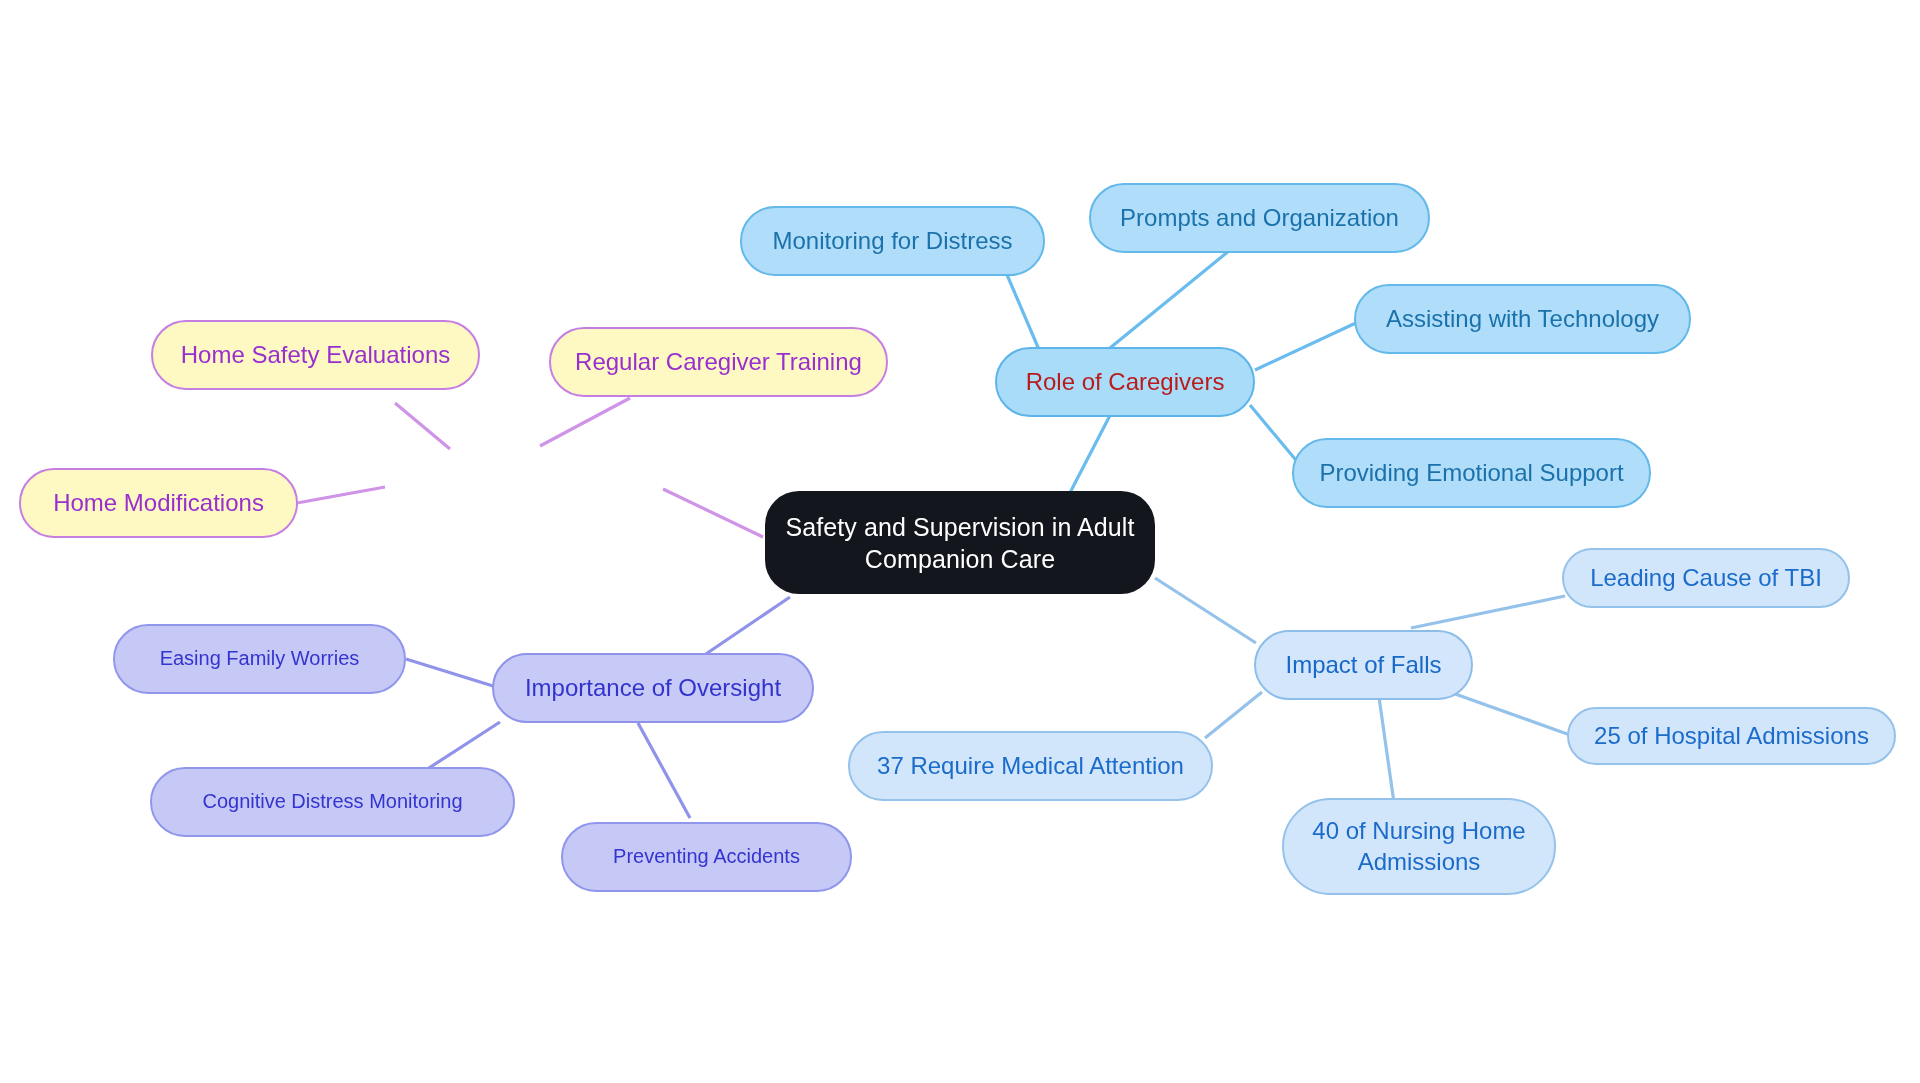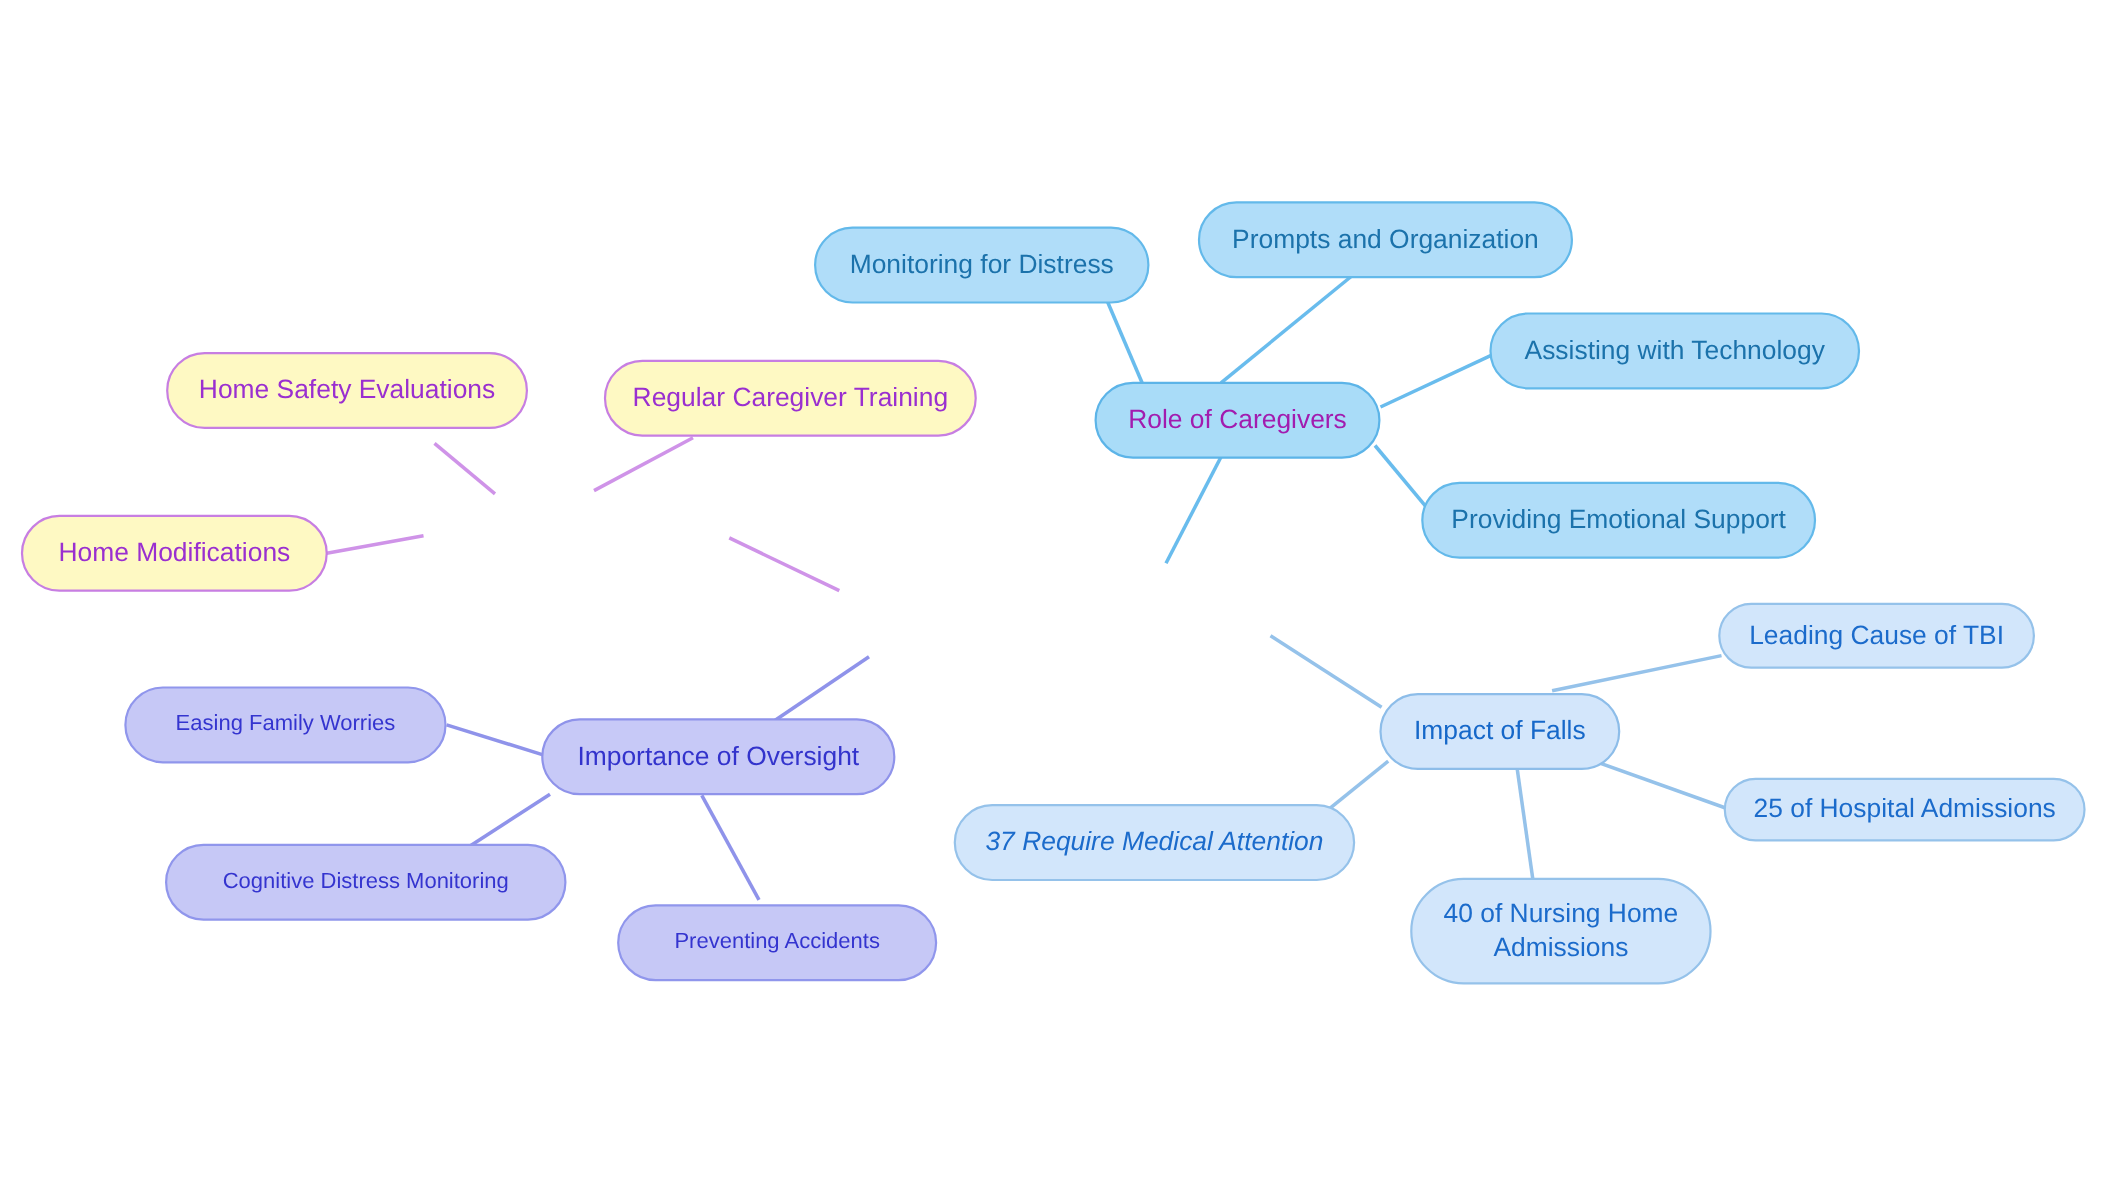--- a/index.html
+++ b/index.html
@@ -45,21 +45,21 @@
     border-radius: 34px;
     border-width: 0;
     background: #13161d;
     color: #ffffff;
     font-size: 25px;
     letter-spacing: .1px;
   }
   .node-blue-mid {
     background: #a9dcf8;
     border-color: #5cb4e8;
-    color: #a21caf;
+    color: #b91c1c;
     font-size: 24px;
   }
   .node-blue-leaf {
     background: #b0ddf9;
     border-color: #63b9ea;
     color: #1b72ab;
     font-size: 24px;
   }
   .node-violet-mid {
     background: #eed2f9;
@@ -125,20 +125,22 @@
     <path d="M 638 723 L 690 818" stroke="#8f93ea" stroke-width="3.2" fill="none"></path>
 
     <path d="M 1155 578 L 1256 643" stroke="#95c2ea" stroke-width="3.2" fill="none"></path>
 
     <path d="M 1411 628 L 1565 596" stroke="#95c2ea" stroke-width="3.2" fill="none"></path>
     <path d="M 1416 680 L 1570 735" stroke="#95c2ea" stroke-width="3.2" fill="none"></path>
     <path d="M 1378 690 L 1395 810" stroke="#95c2ea" stroke-width="3.2" fill="none"></path>
     <path d="M 1262 692 L 1205 738" stroke="#95c2ea" stroke-width="3.2" fill="none"></path>
   </svg>
 
+  <div class="node node-root" style="left:765px; top:491px; width:390px; height:103px;">Safety and Supervision in Adult
+Companion Care</div>
 
   <div class="node node-blue-mid" style="left:995px; top:347px; width:260px; height:70px;">Role of Caregivers</div>
 
   <div class="node node-blue-leaf" style="left:740px; top:206px; width:305px; height:70px;">Monitoring for Distress</div>
 
   <div class="node node-blue-leaf" style="left:1089px; top:183px; width:341px; height:70px;">Prompts and Organization</div>
 
   <div class="node node-blue-leaf" style="left:1354px; top:284px; width:337px; height:70px;">Assisting with Technology</div>
 
   <div class="node node-blue-leaf" style="left:1292px; top:438px; width:359px; height:70px;">Providing Emotional Support</div>
@@ -160,15 +162,15 @@
 
   <div class="node node-sky-mid" style="left:1254px; top:630px; width:219px; height:70px;text-align:center;">Impact of Falls</div>
 
   <div class="node node-sky-leaf" style="left:1562px; top:548px; width:288px; height:60px;">Leading Cause of TBI</div>
 
   <div class="node node-sky-leaf" style="left:1567px; top:707px; width:329px; height:58px;">25 of Hospital Admissions</div>
 
   <div class="node node-sky-leaf" style="left:1282px; top:798px; width:274px; height:97px;">40 of Nursing Home
 Admissions</div>
 
-  <div class="node node-sky-leaf" style="left:867px; top:731px; width:365px; height:70px;font-style:italic;">37 Require Medical Attention</div>
+  <div class="node node-sky-leaf" style="left:848px; top:731px; width:365px; height:70px;">37 Require Medical Attention</div>
 
 </div>
 
 </body></html>

